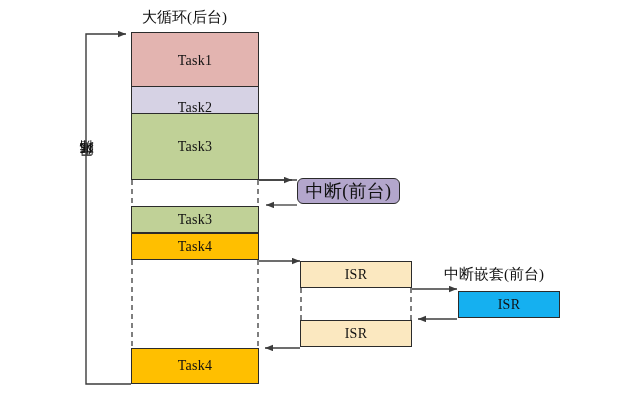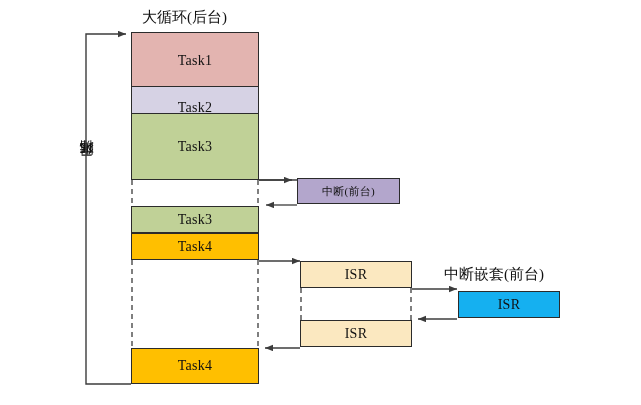--- a/index.html
+++ b/index.html
@@ -24,21 +24,22 @@
     border: 1px solid #2b2b2b;
     display: flex;
     align-items: center;
     justify-content: center;
     font-size: 14px;
     color: #111111;
     letter-spacing: 0.3px;
     white-space: nowrap;
   }
   .box.cjk {
-    font-size: 11px;
+    font-size: 18px;
+    border-radius: 6px;
   }
 
   .caption {
     position: absolute;
     font-size: 15px;
     color: #111111;
     white-space: nowrap;
   }
 
   .vcaption {

